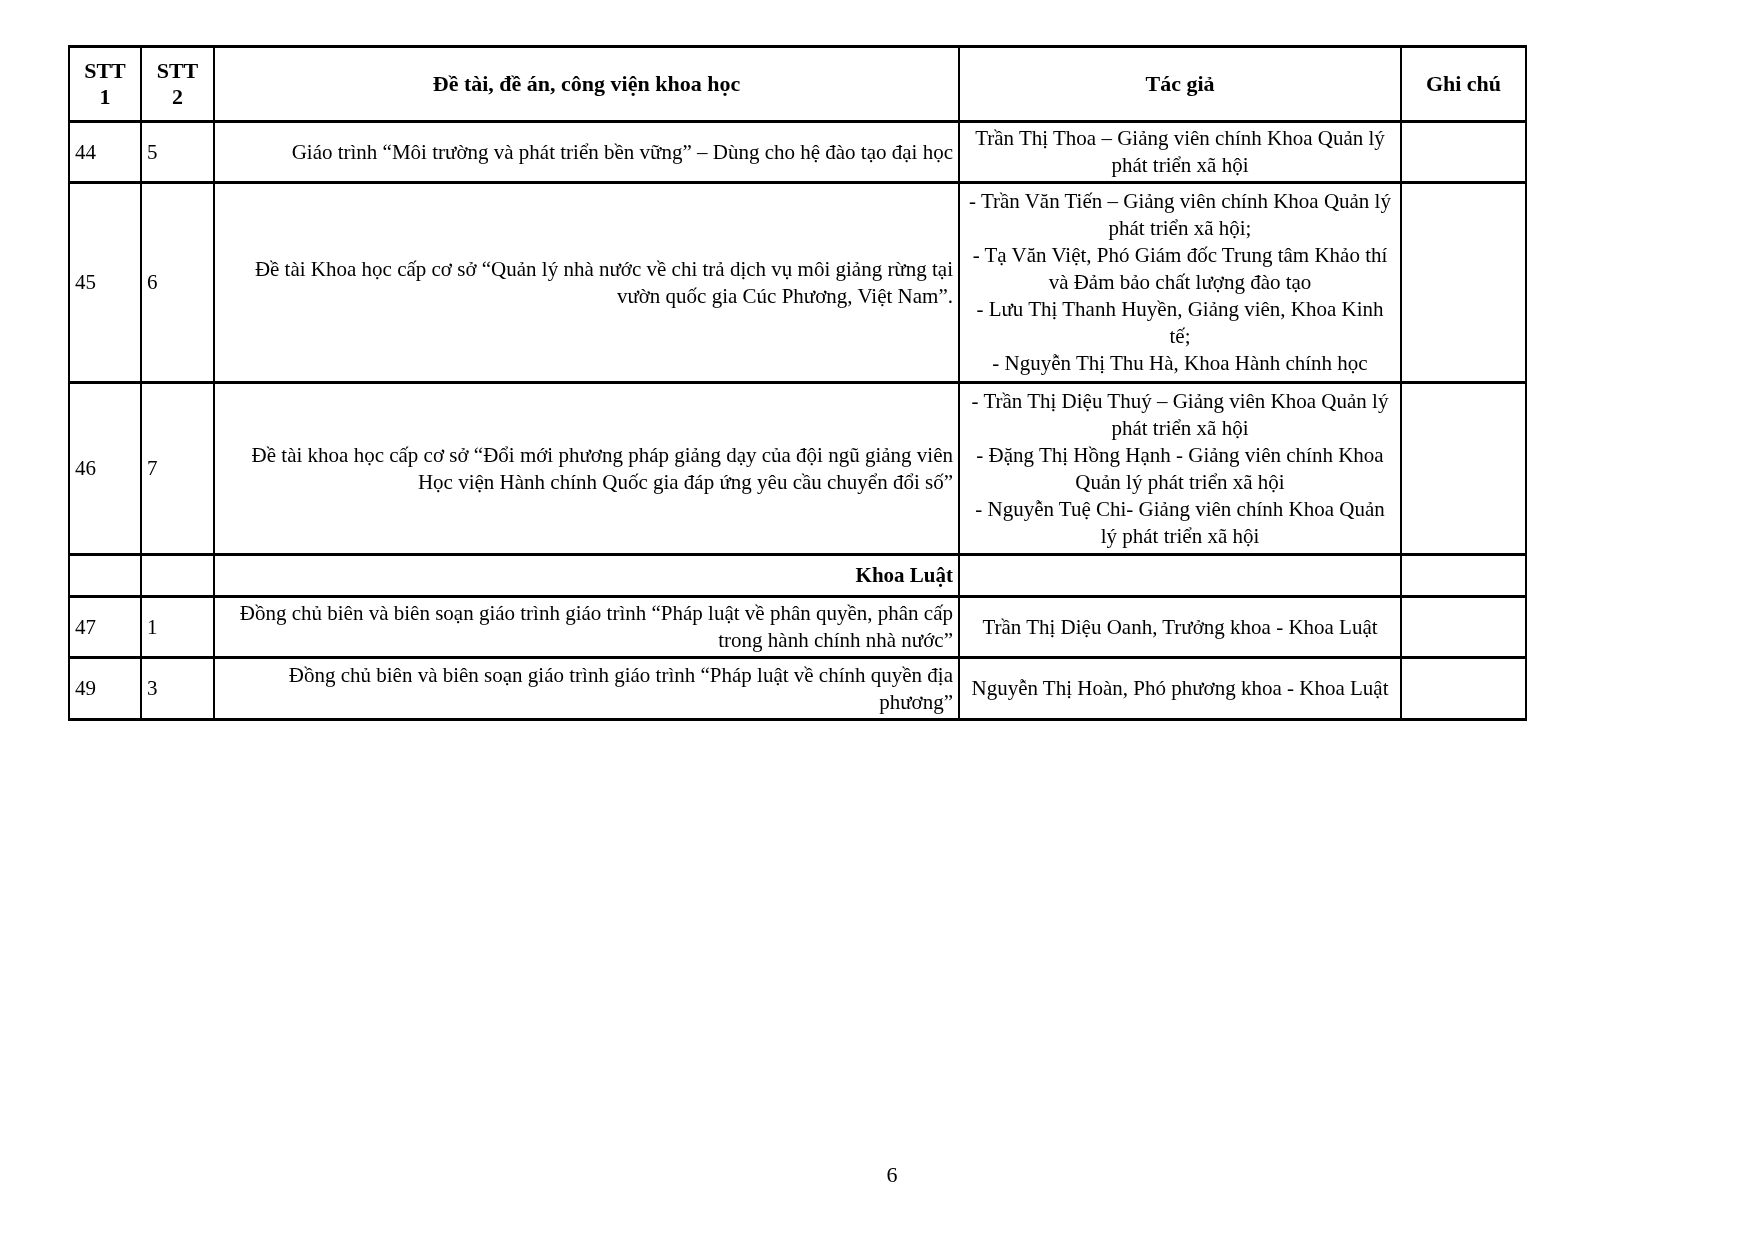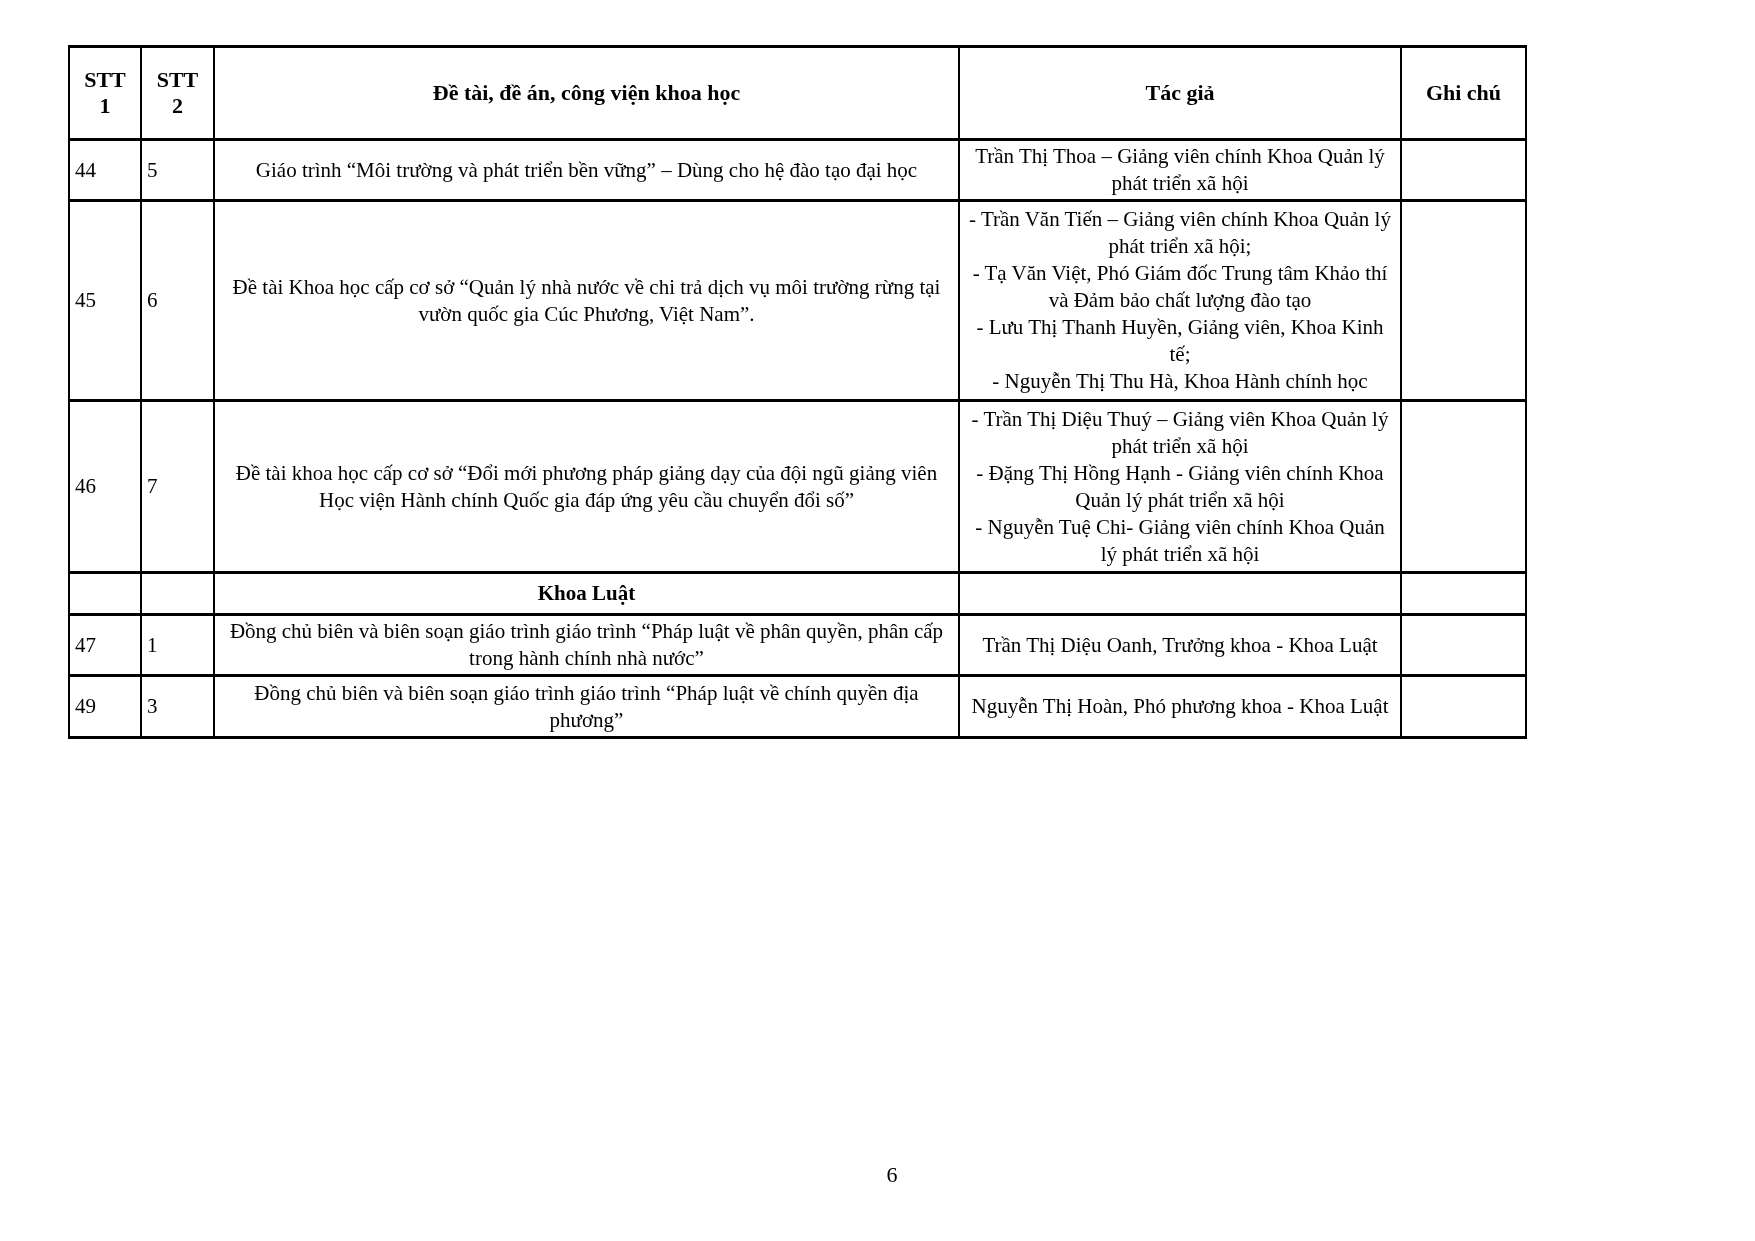--- a/index.html
+++ b/index.html
@@ -39,21 +39,21 @@
     vertical-align: middle;
     white-space: pre-line;
     font-size: 22px;
     line-height: 26px;
   }
   td.num {
     text-align: left;
     vertical-align: middle;
   }
   td.topic {
-    text-align: center;
+    text-align: right;
     vertical-align: middle;
   }
   td.author {
     text-align: center;
     vertical-align: middle;
     white-space: pre-line;
   }
   td.note {
     vertical-align: middle;
   }
@@ -78,42 +78,42 @@
 
   <table class="doc-table">
     <colgroup>
       <col style="width:72px">
       <col style="width:73px">
       <col style="width:745px">
       <col style="width:442px">
       <col style="width:125px">
     </colgroup>
     <thead>
-      <tr style="height:93px">
+      <tr style="height:75px">
         <th>STT
 1</th>
         <th>STT
 2</th>
         <th>Đề tài, đề án, công viện khoa học</th>
         <th>Tác giả</th>
         <th>Ghi chú</th>
       </tr>
     </thead>
     <tbody>
       <tr style="height:55px">
         <td class="num">44</td>
         <td class="num">5</td>
         <td class="topic">Giáo trình “Môi trường và phát triển bền vững” – Dùng cho hệ đào tạo đại học</td>
         <td class="author">Trần Thị Thoa – Giảng viên chính Khoa Quản lý phát triển xã hội</td>
         <td class="note"></td>
       </tr>
       <tr style="height:200px">
         <td class="num">45</td>
         <td class="num">6</td>
-        <td class="topic">Đề tài Khoa học cấp cơ sở “Quản lý nhà nước về chi trả dịch vụ môi trường rừng tại vườn quốc gia Cúc Phương, Việt Nam”.</td>
+        <td class="topic">Đề tài Khoa học cấp cơ sở “Quản lý nhà nước về chi trả dịch vụ môi giảng rừng tại vườn quốc gia Cúc Phương, Việt Nam”.</td>
         <td class="author">- Trần Văn Tiến – Giảng viên chính Khoa Quản lý phát triển xã hội;
 - Tạ Văn Việt, Phó Giám đốc Trung tâm Khảo thí và Đảm bảo chất lượng đào tạo
 - Lưu Thị Thanh Huyền, Giảng viên, Khoa Kinh tế;
 - Nguyễn Thị Thu Hà, Khoa Hành chính học</td>
         <td class="note"></td>
       </tr>
       <tr style="height:172px">
         <td class="num">46</td>
         <td class="num">7</td>
         <td class="topic">Đề tài khoa học cấp cơ sở “Đổi mới phương pháp giảng dạy của đội ngũ giảng viên Học viện Hành chính Quốc gia đáp ứng yêu cầu chuyển đổi số”</td>

